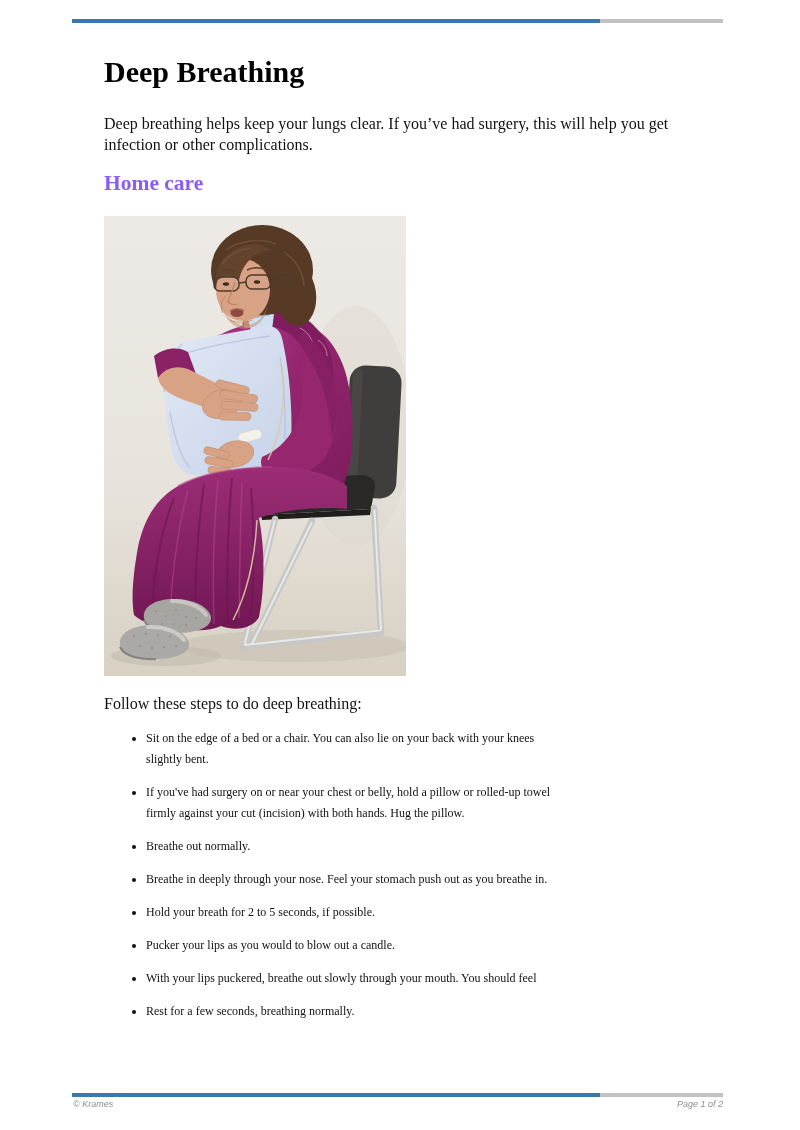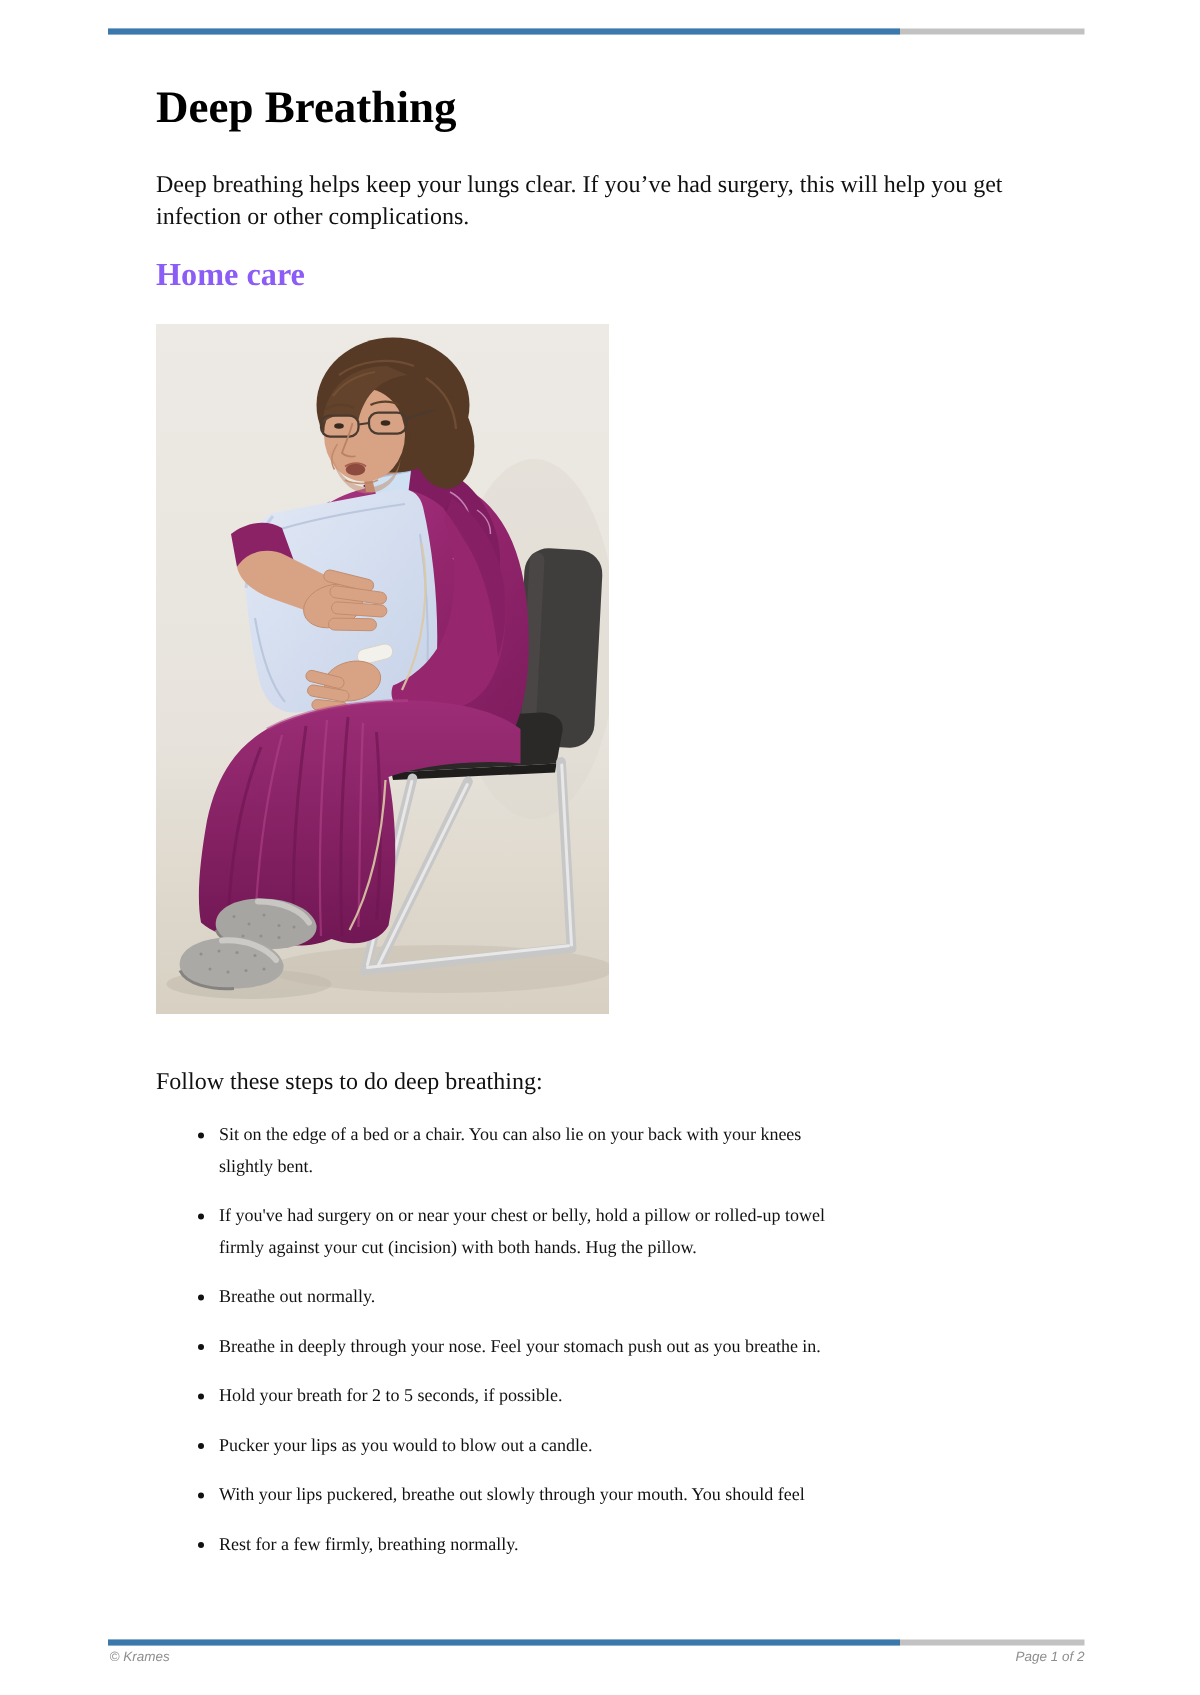--- a/index.html
+++ b/index.html
@@ -42,21 +42,21 @@
   h2.section-heading{
     margin-top:15px;
     font-size:21.5px;line-height:26px;font-weight:bold;color:#8b5cf6;
   }
   .photo-wrap{
     margin-top:20px;
     width:302px;height:460px;
     line-height:0;
   }
   .follow{
-    margin-top:35px;
+    margin-top:17px;
     font-size:16px;line-height:21px;
   }
   ul.steps{
     margin-top:14px;
     padding-left:42px;
     list-style:disc outside;
     font-size:12px;line-height:21px;
   }
   ul.steps li{margin-bottom:12px;}
   .footer-row{
@@ -277,21 +277,21 @@
         <li>
           <div class="line">Hold your breath for 2 to 5 seconds, if possible.</div>
         </li>
         <li>
           <div class="line">Pucker your lips as you would to blow out a candle.</div>
         </li>
         <li>
           <div class="line">With your lips puckered, breathe out slowly through your mouth. You should feel</div>
         </li>
         <li>
-          <div class="line">Rest for a few firmly, breathing normally.</div>
+          <div class="line">Rest for a few seconds, breathing normally.</div>
         </li>
       </ul>
 
   </div>
 
   <div class="rulebar bottombar">
     <div class="blue"></div>
   </div>
 
   <div class="footer-row">

